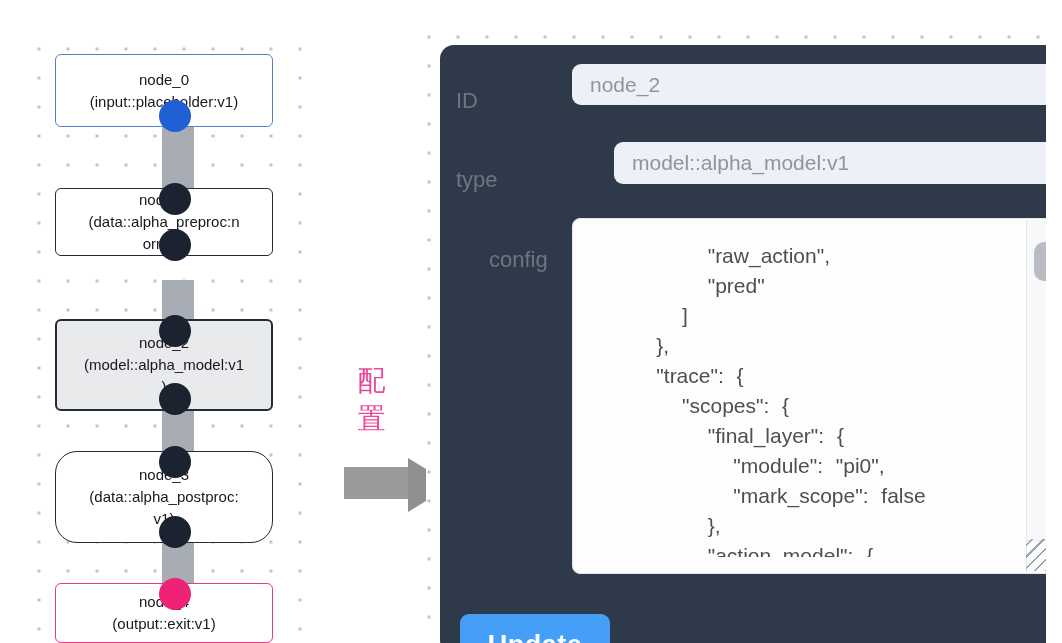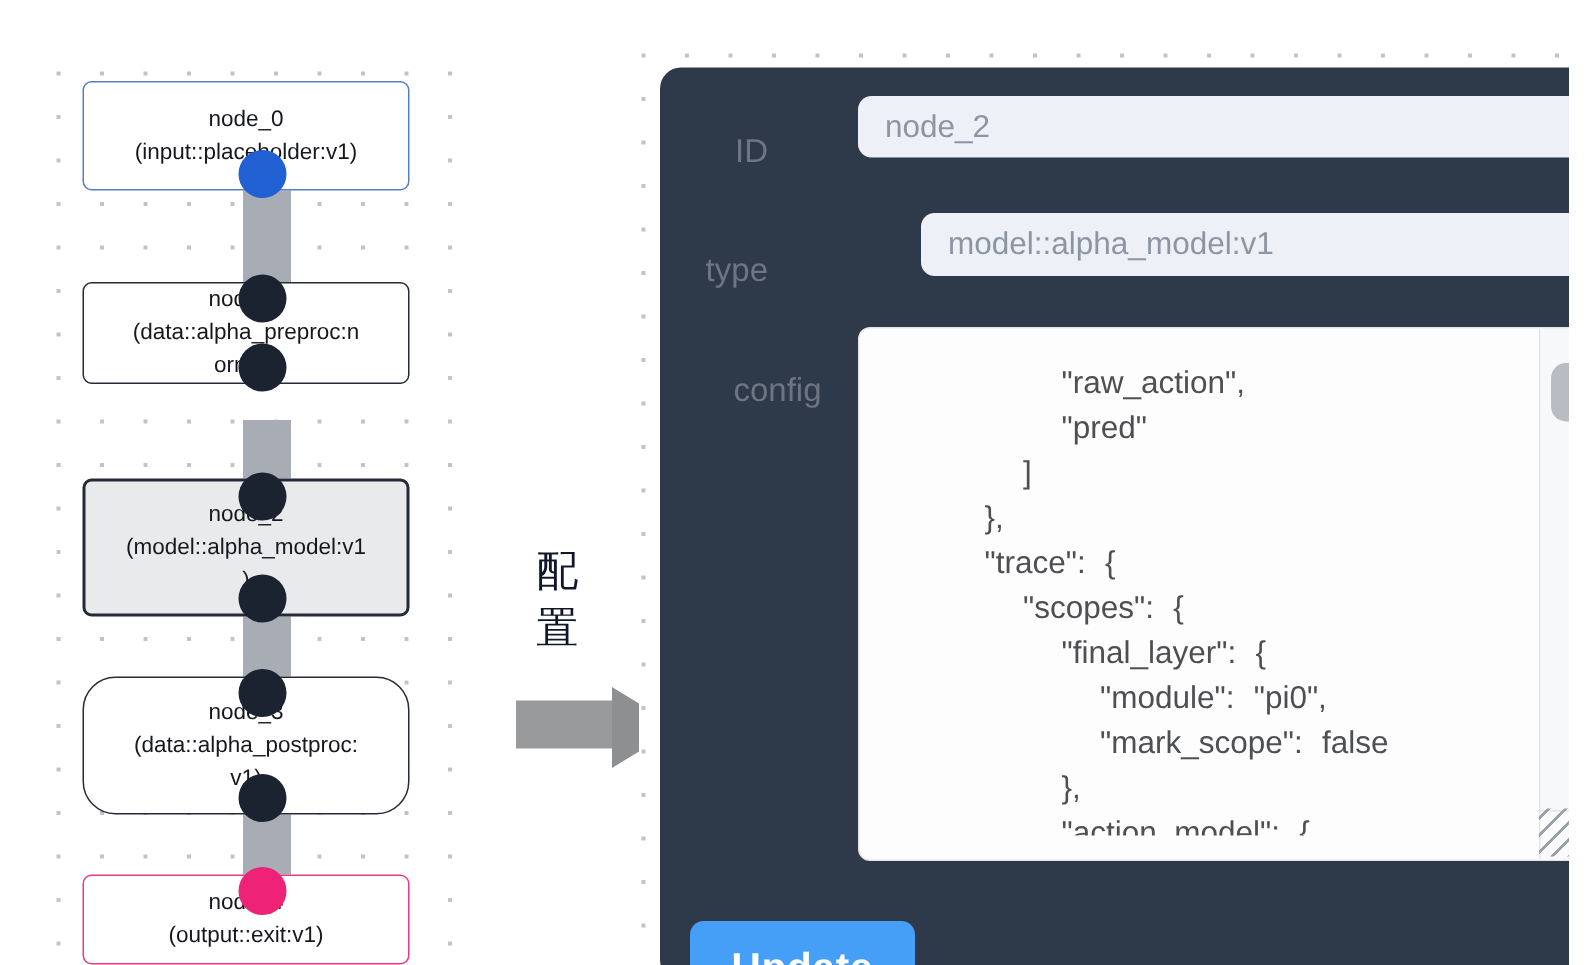--- a/index.html
+++ b/index.html
@@ -34,31 +34,31 @@
 
   .port { position:absolute; left:calc(50% - 5px); width:10px; height:10px;
     border-radius:50%; background:var(--port-black); }
   .port-top { top:-6px; }
   .port-bottom { bottom:-6px; }
   .port-blue { background:var(--node-input-port); }
   .port-pink { background:var(--node-output-port); }
 
   
   .transfer { position:absolute; left:284px; top:298px; width:112px; }
-  .transfer-label { text-align:center; font-size:28px; color:#0f172a; letter-spacing:1px; }
+  .transfer-label { text-align:center; font-size:28px; color:#ec4899; letter-spacing:1px; }
   .arrow { position:relative; height:24px; margin-top:3px; }
   .arrow-shaft { position:absolute; left:12px; top:10px; width:66px; height:5px; background:#999a9c; }
   .arrow-head { position:absolute; left:76px; top:1px; width:0; height:0;
     border-left:18px solid #8e8f91; border-top:11px solid transparent; border-bottom:11px solid transparent; }
 
   
   .panel { position:absolute; left:408px; top:13px; width:641px; height:609px;
     background:var(--panel-bg); border-radius:14px; overflow:hidden; }
 
-  .flabel { position:absolute; left:0; width:88px; text-align:right;
+  .flabel { position:absolute; left:0; width:88px; 
     font-size:22px; color:#6d7582; }
   .flabel-id { top:27px; }
   .flabel-type { top:106px; }
   .flabel-config { top:186px;margin-left:33px; }
 
   .field { position:absolute; left:132px; width:490px; height:41px;
     background:#edf0f6; border:none; border-radius:9px; outline:none;
     font-family:"Liberation Sans","DejaVu Sans",sans-serif;
     font-size:21px; color:#8d95a2; padding:0 18px; }
   .field-id { top:19px; }

